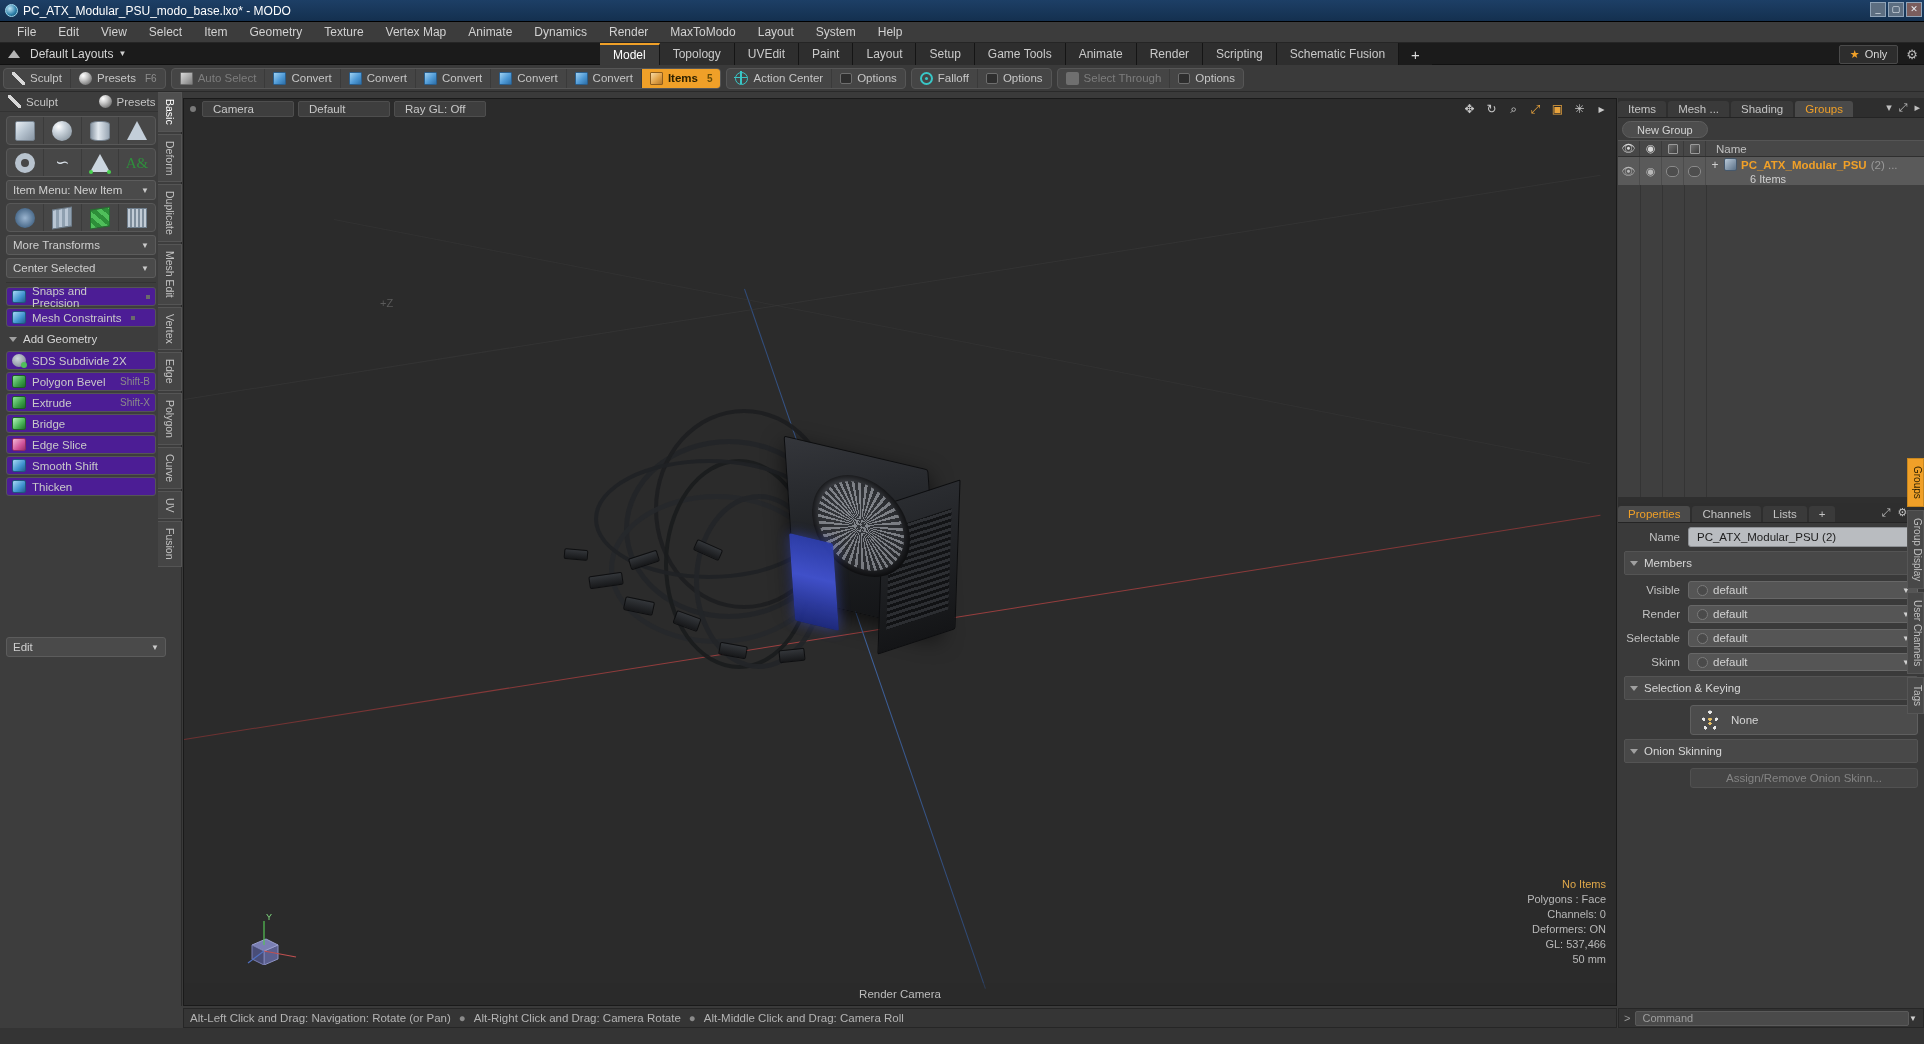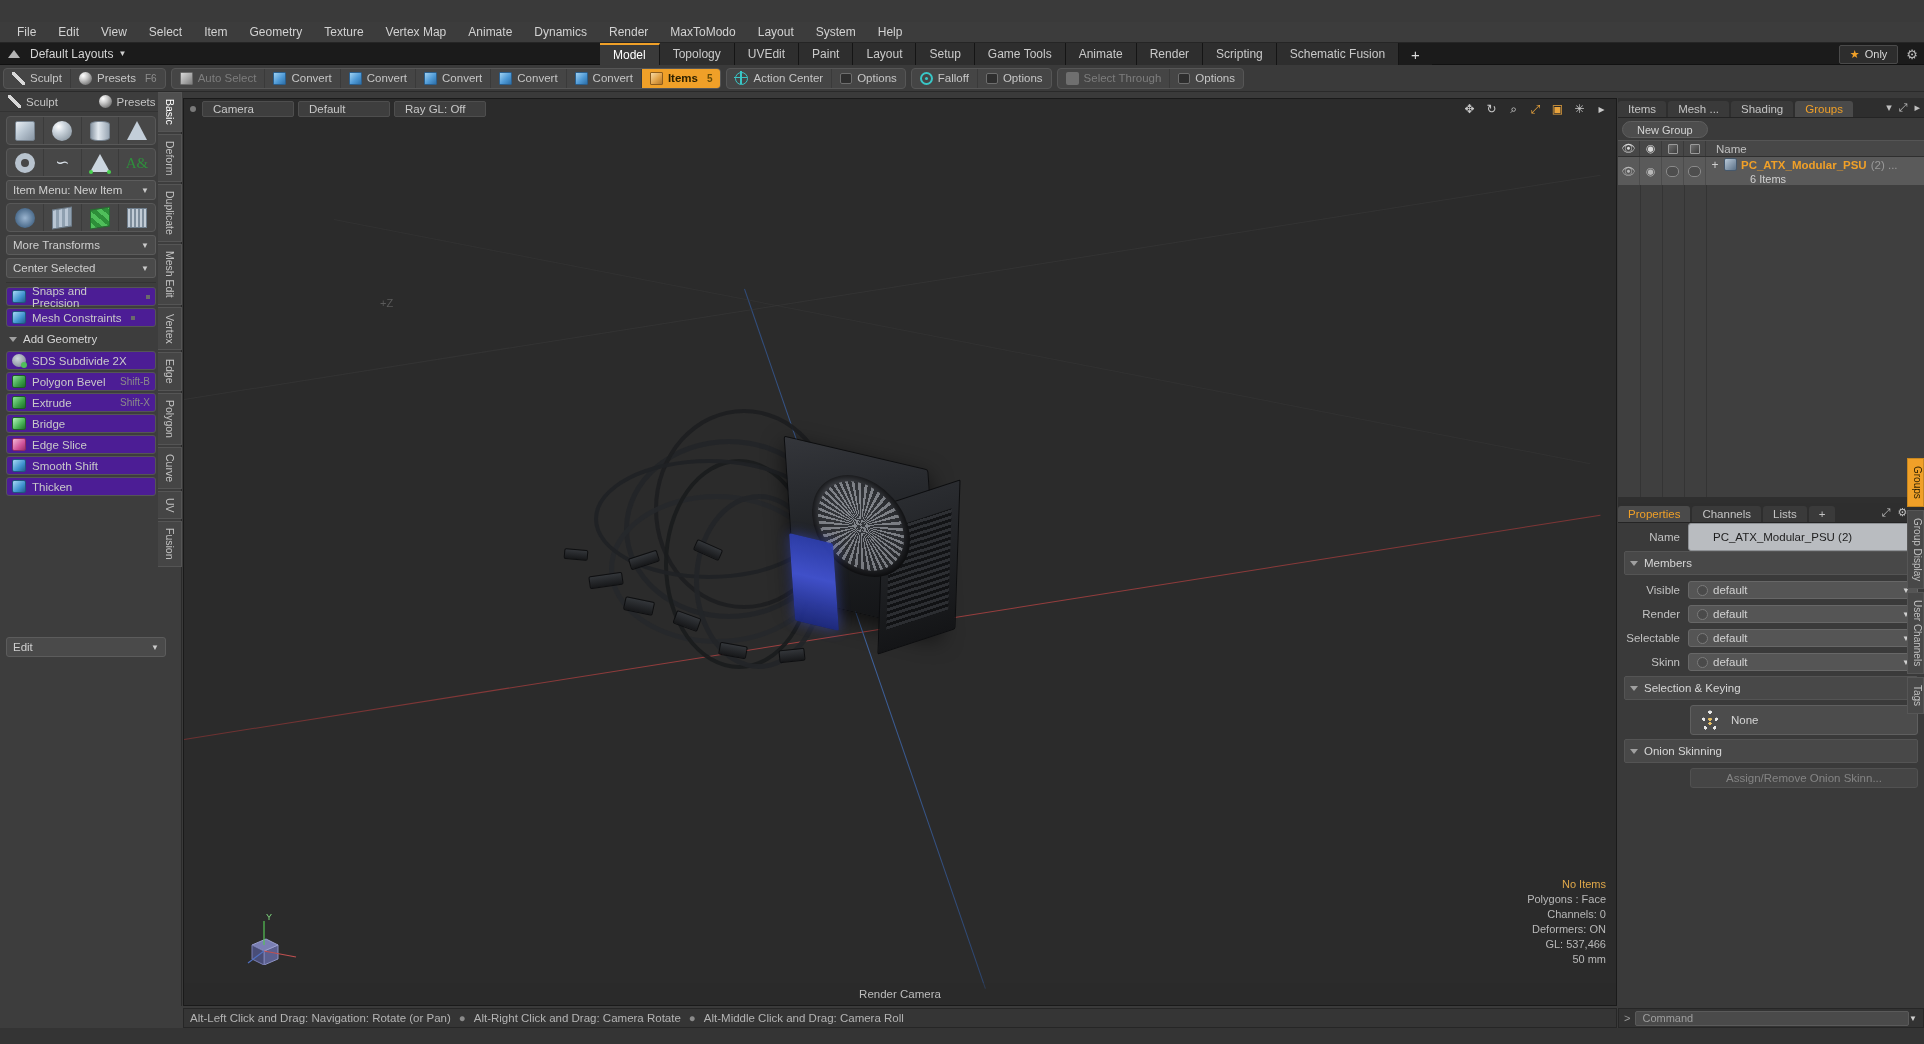--- a/index.html
+++ b/index.html
@@ -297,22 +297,22 @@
   .tr-name{color:#f0a028;font-weight:bold;}
   .tr-sub{color:#9a9a9a;}
   .tr-line2{font-size:11px;color:#d0d0d0;padding-left:40px;margin-top:1px;}
 
   .rp-divider{height:6px;background:#2f2f2f;}
 
   .prop-rows{padding:4px 6px 0 6px;}
   .prow{display:flex;align-items:center;height:20px;margin-bottom:4px;}
   .plabel{width:64px;text-align:right;padding-right:8px;color:#c2c2c2;font-size:11.5px;}
   .pfield{
-    flex:1;height:28px;background:#b9bcc0;border:1px solid #8e9195;border-radius:3px;
-    display:flex;align-items:center;padding-left:24px;color:#1e1e1e;font-size:11.5px;
+    flex:1;height:20px;background:#b9bcc0;border:1px solid #8e9195;border-radius:3px;
+    display:flex;align-items:center;padding-left:8px;color:#1e1e1e;font-size:11.5px;
   }
   .pselect{
     flex:1;height:18px;background:#555;border:1px solid #676767;border-radius:3px;
     display:flex;align-items:center;padding-left:8px;color:#d2d2d2;font-size:11.5px;position:relative;
   }
   .pselect .cv{position:absolute;right:7px;font-size:8px;color:#cfcfcf;}
   .pradio{width:11px;height:11px;border-radius:50%;border:1px solid #7a7a7a;background:#4a4a4a;
           margin-right:5px;flex:0 0 auto;}
   .sect-hdr{
     display:flex;align-items:center;gap:6px;height:24px;background:#484848;border:1px solid #545454;
@@ -364,20 +364,29 @@
   .cmd-cv{position:absolute;right:6px;color:#cfcfcf;font-size:8px;}
   .leftfill{position:absolute;left:0;top:1006px;width:183px;height:38px;background:#3d3d3d;}
   .botfill{position:absolute;left:0;top:1028px;width:1924px;height:16px;background:#343434;}
   .lp-editdd{position:absolute;left:6px;top:545px;width:160px;}
 </style>
 </head>
 <body>
 
 <div id="app">
 
+  <div class="titlebar">
+    <div class="tbicon"></div>
+    <div class="ttxt">PC_ATX_Modular_PSU_modo_base.lxo* - MODO</div>
+    <div class="winbtns">
+      <div class="winbtn">_</div>
+      <div class="winbtn">▢</div>
+      <div class="winbtn close">✕</div>
+    </div>
+  </div>
 
   <div class="menubar" id="menubar">
       <div class="menuitem">File</div>
       <div class="menuitem">Edit</div>
       <div class="menuitem">View</div>
       <div class="menuitem">Select</div>
       <div class="menuitem">Item</div>
       <div class="menuitem">Geometry</div>
       <div class="menuitem">Texture</div>
       <div class="menuitem">Vertex Map</div>

